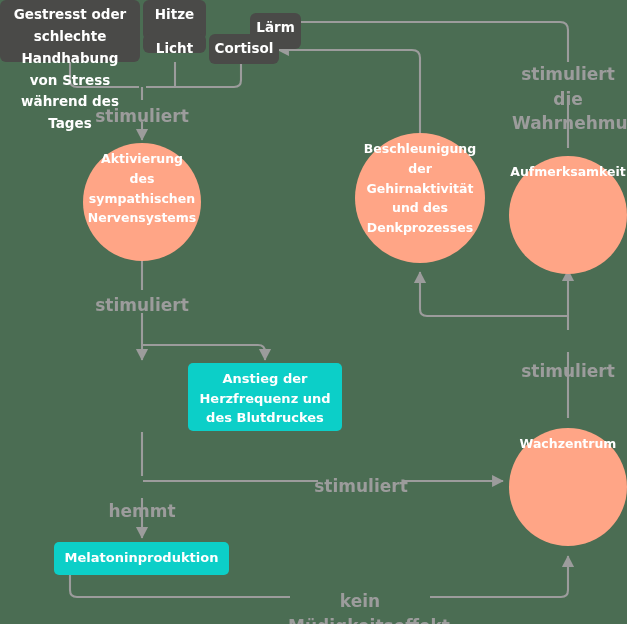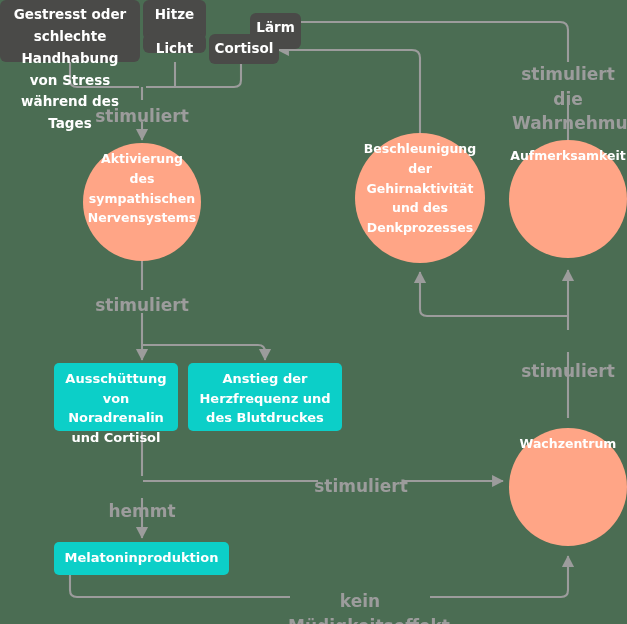--- a/index.html
+++ b/index.html
@@ -122,33 +122,28 @@
 Nervensystems</span>
   </div>
 
   <div class="node circle" style="left:355px;top:133px;width:130px;height:130px;">
     <span style="white-space:pre-line">Beschleunigung
 der Gehirnaktivität
 und des
 Denkprozesses</span>
   </div>
 
-  <div class="node circle" style="left:509px;top:140px;width:118px;height:118px;">
+  <div class="node circle" style="left:509px;top:156px;width:118px;height:118px;">
     <span style="white-space:pre-line">Aufmerksamkeit</span>
   </div>
 
   <div class="node circle" style="left:509px;top:428px;width:118px;height:118px;">
     <span style="white-space:pre-line">Wachzentrum</span>
   </div>
 
-  <div class="node box-teal" style="left:54px;top:363px;width:124px;height:68px;">
-    <span style="white-space:pre-line">Ausschüttung
-von Noradrenalin
-und Cortisol</span>
-  </div>
 
   <div class="node box-teal" style="left:54px;top:542px;width:175px;height:33px;">
     <span style="white-space:pre-line">Melatoninproduktion</span>
   </div>
 
   <div class="node box-teal" style="left:188px;top:363px;width:154px;height:68px;">
     <span style="white-space:pre-line">Anstieg der
 Herzfrequenz und
 des Blutdruckes</span>
   </div>

